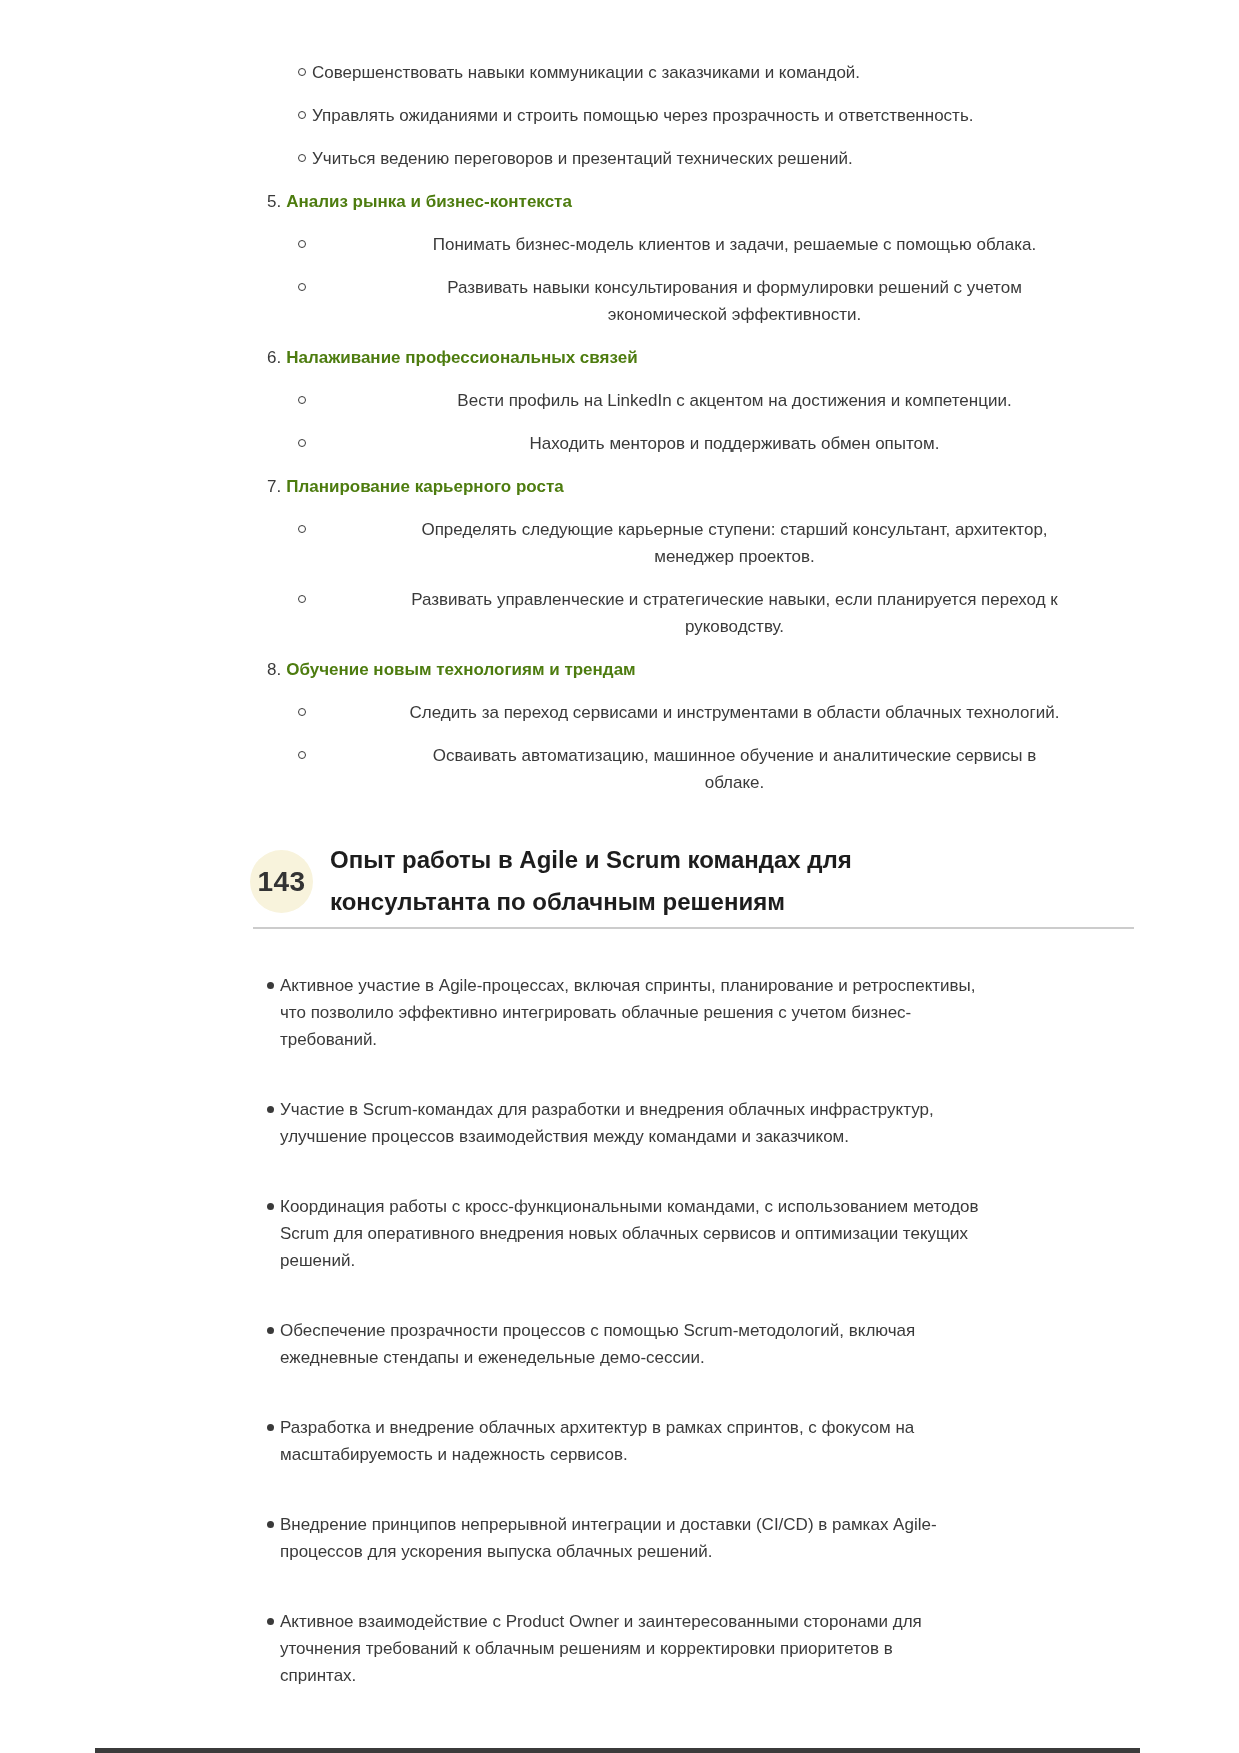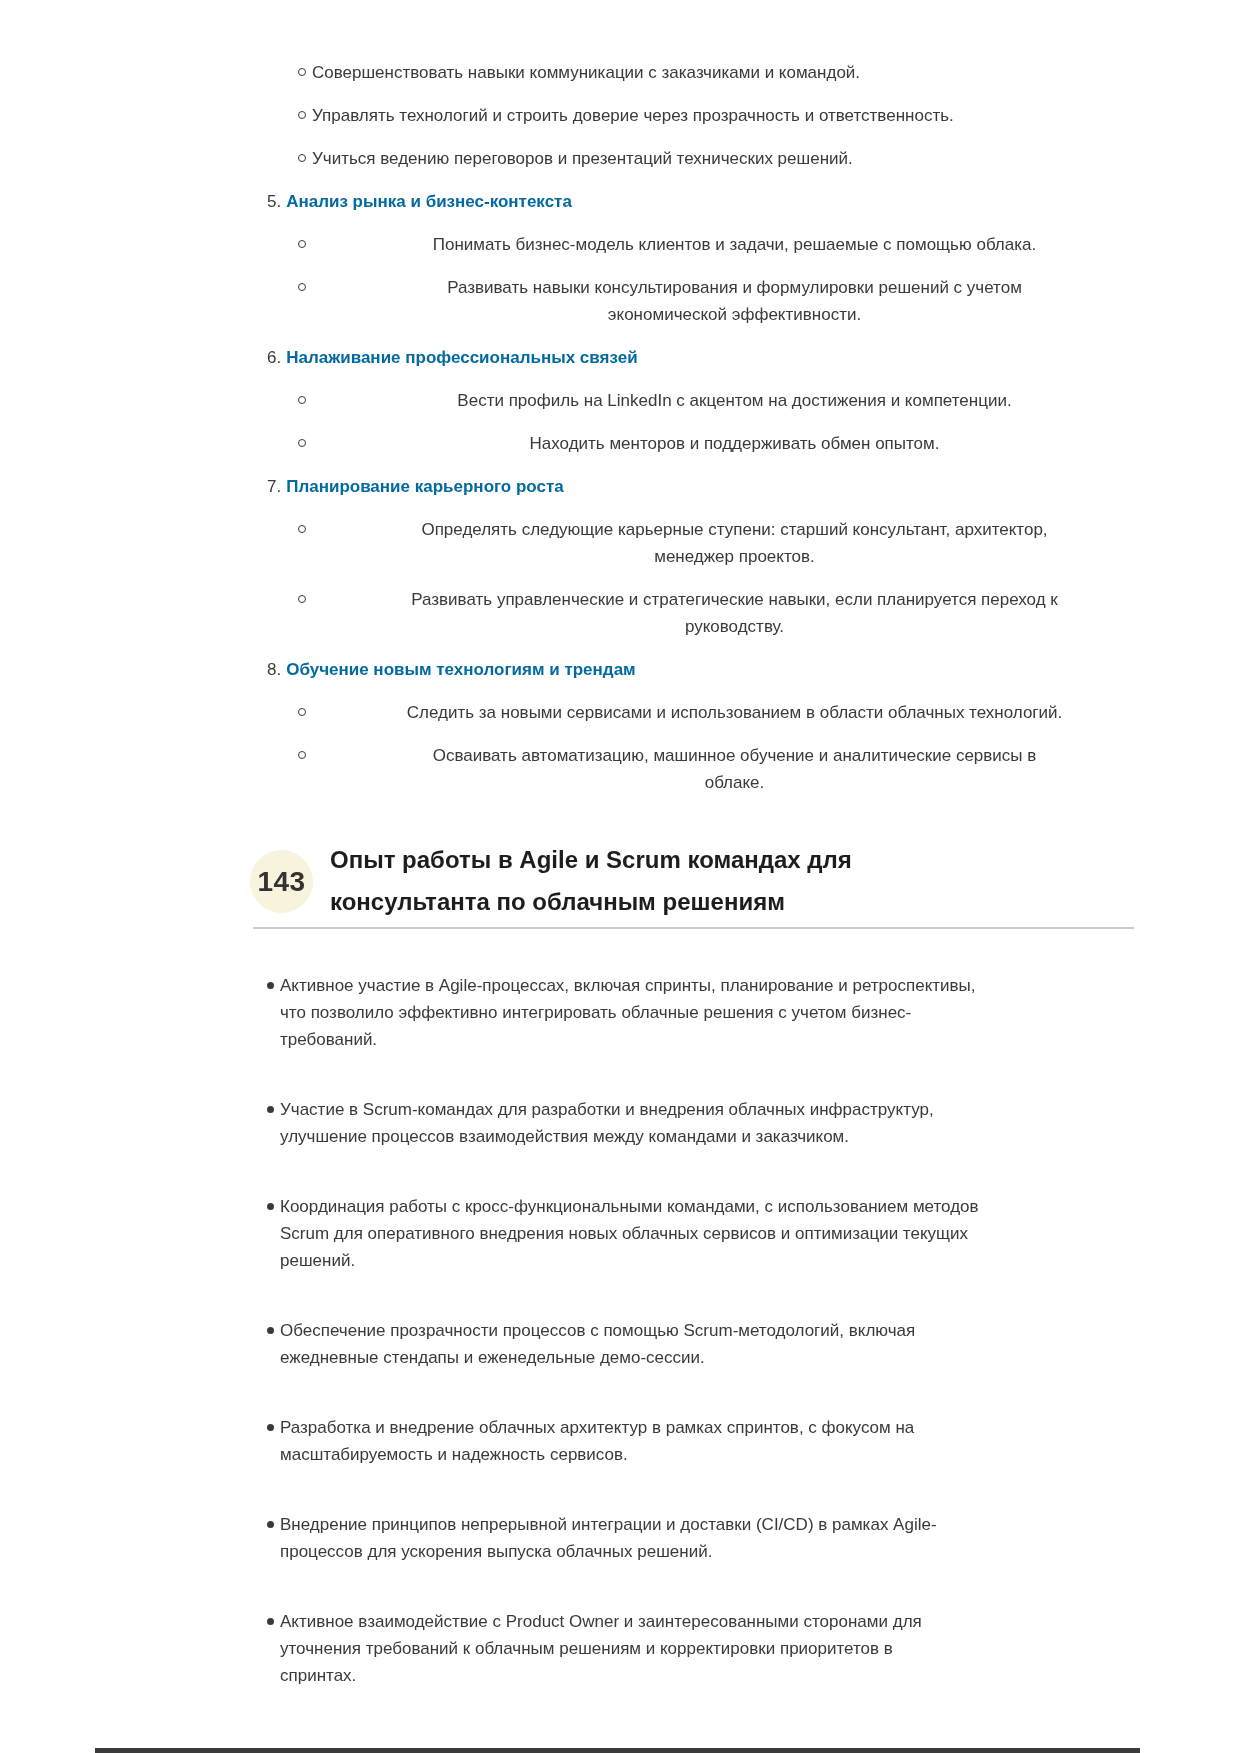--- a/index.html
+++ b/index.html
@@ -30,21 +30,21 @@
     width:8px; height:8px;
     border:1.5px solid #3a3a3a;
     border-radius:50%;
     background:transparent;
   }
 
   
   .num-item { margin-bottom:16px; }
   .num-heading { margin-bottom:16px; }
   .num { color:#3a3a3a; margin-right:5px; }
-  .ttl { font-weight:bold; color:#0369a1;text-align:right; }
+  .ttl { font-weight:bold; color:#4d7c0f;text-align:right; }
   .num-item .sub-list { margin-top:16px;text-align:center; }
 
   
   .entry-header {
     display:flex;
     align-items:center;
     gap:17px;
     margin-left:-17px;
     margin-top:43px;
   }
@@ -97,21 +97,21 @@
 
 <div class="content">
 
   <ul class="sub-list">
     <li class="sub-li">
       <span class="ring"></span>
       <span class="txt">Совершенствовать навыки коммуникации с заказчиками и командой.</span>
     </li>
     <li class="sub-li">
       <span class="ring"></span>
-      <span class="txt">Управлять технологий и строить доверие через прозрачность и ответственность.</span>
+      <span class="txt">Управлять ожиданиями и строить помощью через прозрачность и ответственность.</span>
     </li>
     <li class="sub-li">
       <span class="ring"></span>
       <span class="txt">Учиться ведению переговоров и презентаций технических решений.</span>
     </li>
   </ul>
 
   <ol>
 
     <li class="num-item">
@@ -165,21 +165,21 @@
       </ul>
     </li>
 
     <li class="num-item">
       <div class="num-heading">
         <span class="num">8.</span><span class="ttl">Обучение новым технологиям и трендам</span>
       </div>
       <ul class="sub-list">
         <li class="sub-li">
           <span class="ring"></span>
-          <span class="txt">Следить за новыми сервисами и использованием в области облачных технологий.</span>
+          <span class="txt">Следить за переход сервисами и инструментами в области облачных технологий.</span>
         </li>
         <li class="sub-li">
           <span class="ring"></span>
           <span class="txt">Осваивать автоматизацию, машинное обучение и аналитические сервисы в
 облаке.</span>
         </li>
       </ul>
     </li>
   </ol>
 

